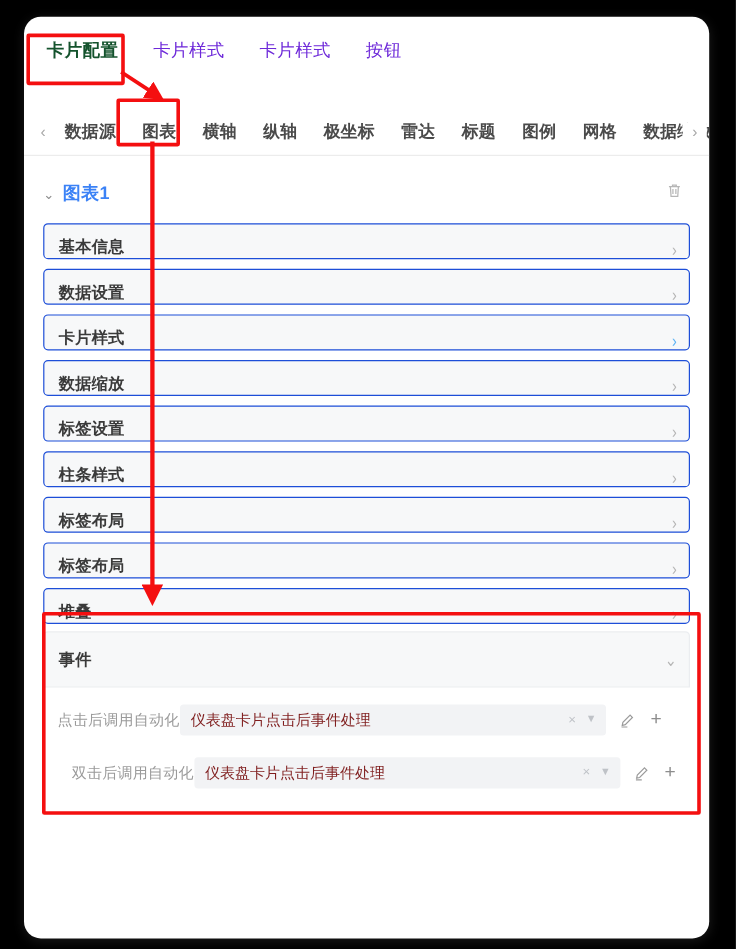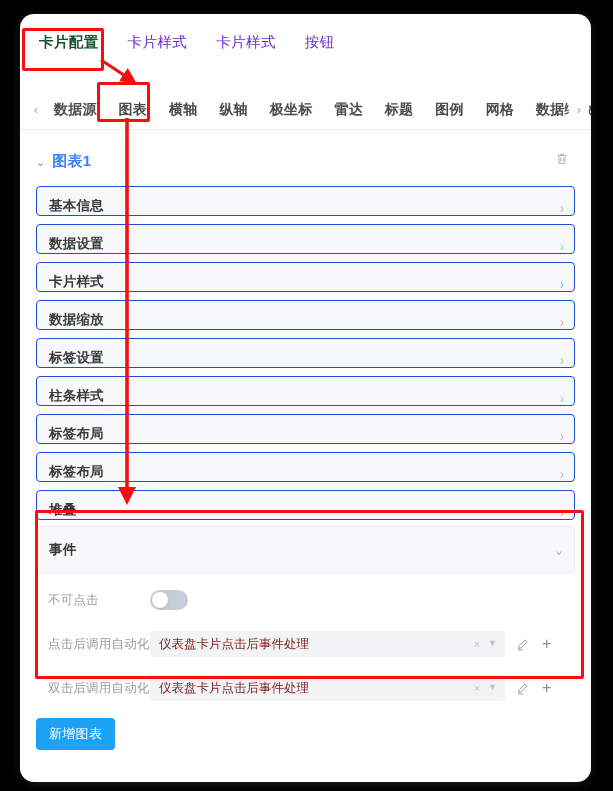--- a/index.html
+++ b/index.html
@@ -193,21 +193,21 @@
   .events-body {
     padding: 14px 0 14px 0;
   }
   .field-row {
     display: flex;
     align-items: center;
     height: 26px;
     margin-bottom: 18px;
     padding-left: 12px;
   }
-  .field-row:last-child { margin-bottom: 14px; }
+  .field-row:last-child { margin-bottom: 14px; justify-content: center; }
   .field-label {
     width: 102px;
     flex: 0 0 102px;
     font-size: 12.5px;
     color: #9a9a9a;
     letter-spacing: .2px;
   }
   .toggle {
     width: 38px;
     height: 20px;
@@ -396,26 +396,20 @@
 
     <div class="events">
       <div class="events-head">
         <span class="row-label">事件</span>
         <span class="row-spacer"></span>
         <span class="row-chev">⌄</span>
       </div>
 
       <div class="events-body">
 
-        <div class="field-row">
-          <span class="field-label">不可点击</span>
-          <span class="toggle">
-            <span class="knob"></span>
-          </span>
-        </div>
 
         <div class="field-row">
           <span class="field-label">点击后调用自动化</span>
           <span class="select">
             <span class="select-value">仪表盘卡片点击后事件处理</span>
             <span class="sel-icon">×</span>
             <span class="sel-icon caret">▼</span>
           </span>
           <span class="row-action">
             <svg width="13" height="13" viewBox="0 0 16 16" fill="none" stroke="#9b9b9b" stroke-width="1.2">
@@ -438,21 +432,20 @@
               <path d="M11.2 2.4l2.4 2.4-7.4 7.4-3.1.7.7-3.1z"></path>
               <path d="M2.4 14.6h6"></path>
             </svg>
           </span>
           <span class="plus-icon">+</span>
         </div>
 
       </div>
     </div>
 
-    <button class="add-btn">新增图表</button>
 
   </div>
 
   <div class="anno" id="anno-cardconf"></div>
   <div class="anno" id="anno-chart-tab"></div>
   <div class="anno" id="anno-events"></div>
 
   <svg class="anno-svg">
     <defs>
       <marker id="ah" markerWidth="5" markerHeight="5" refX="3.6" refY="2.5" orient="auto">

